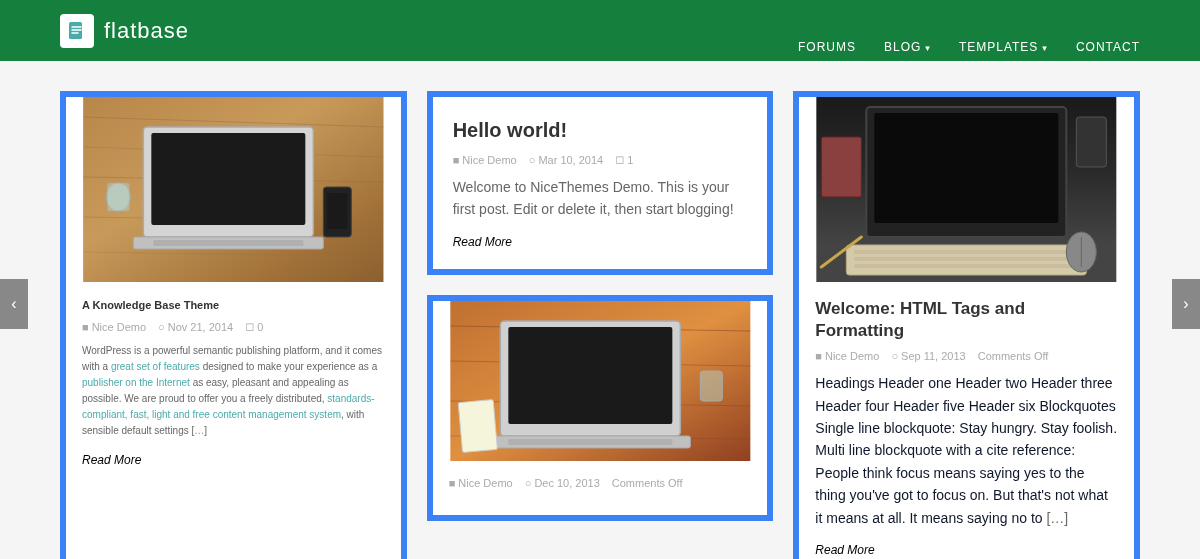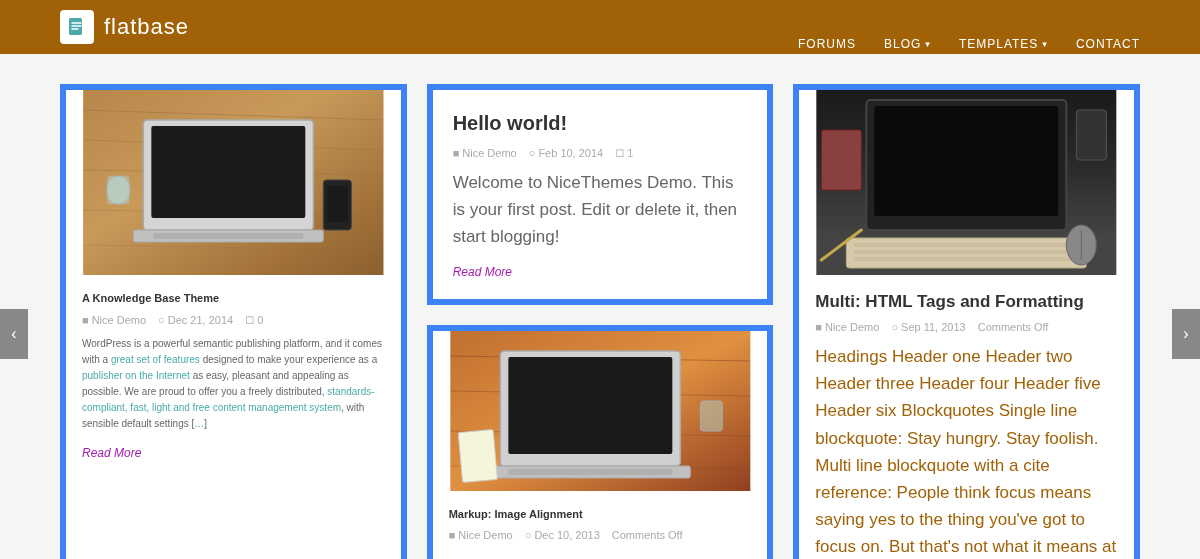--- a/index.html
+++ b/index.html
@@ -12,23 +12,23 @@
     .outer-wrapper {
       max-width: 1200px;
       margin: 0 auto;
       background: #fff;
       min-height: 559px;
       position: relative;
     }
 
     
     .header {
-      background: #a16207;
+      background: #15803d;
       padding: 0 60px;
-      height: 54px;
+      height: 61px;
       display: flex;
       align-items: center;
       justify-content: space-between;
     }
     .logo-area {
       display: flex;
       align-items: center;
       gap: 10px;
     }
     .logo-icon {
@@ -124,32 +124,32 @@
       font-size: 11px;
       color: #aaa;
       margin-bottom: 10px;
     }
     .card-meta span {
       display: flex;
       align-items: center;
       gap: 3px;
     }
     .card-text {
-      font-size: 17px;
+      font-size: 14px;
       color: #666;
       line-height: 1.6;
       margin-bottom: 12px;
     }
     .card-text a, .card-text span.link {
       color: #4aabaa;
       text-decoration: none;
     }
     .read-more {
       font-size: 12px;
-      color: #a21caf;
+      color: #000000;
       font-style: italic;
       cursor: pointer;
     }
 
     
     .card-img-svg {
       width: 100%;
       display: block;
     }
 
@@ -170,21 +170,21 @@
       line-height: 1.3;
       margin-bottom: 8px;
     }
 
     
     .comments-off {
       color: #aaa;
     }
 
     
-    .markup-text a { color: #a16207; }
+    .markup-text a { color: #0f172a; }
   </style>
 </head>
 <body>
 
 <div class="outer-wrapper">
 
   <header class="header">
     <div class="logo-area">
       <div class="logo-icon">
         <svg width="20" height="20" viewBox="0 0 20 20" fill="none">
@@ -258,21 +258,21 @@
         </svg>
         <div class="card-body">
           <h2 class="card-title">A Knowledge Base Theme</h2>
           <div class="card-meta">
             <span>
               <span style="color:#aaa">■</span>
               <span>Nice Demo</span>
             </span>
             <span>
               <span>○</span>
-              <span>Dec 21, 2014</span>
+              <span>Nov 21, 2014</span>
             </span>
             <span>
               <span>◻</span>
               <span>0</span>
             </span>
           </div>
           <p class="card-text">
             WordPress is a powerful semantic publishing platform, and it comes with a <span class="link">great set of features</span> designed to make your experience as a <span class="link">publisher on the Internet</span> as easy, pleasant and appealing as possible. We are proud to offer you a freely distributed, <span class="link">standards-compliant, fast, light and free content management system</span>, with sensible default settings [<span class="link">…</span>]
           </p>
           <span class="read-more">Read More</span>
@@ -284,21 +284,21 @@
         <div class="card">
           <div class="card-body" style="padding:20px;">
             <h2 class="card-title" style="font-size:20px; margin-bottom:10px;">Hello world!</h2>
             <div class="card-meta">
               <span>
                 <span style="color:#aaa">■</span>
                 <span>Nice Demo</span>
               </span>
               <span>
                 <span>○</span>
-                <span>Feb 10, 2014</span>
+                <span>Mar 10, 2014</span>
               </span>
               <span>
                 <span>◻</span>
                 <span>1</span>
               </span>
             </div>
             <p class="card-text">Welcome to NiceThemes Demo. This is your first post. Edit or delete it, then start blogging!</p>
             <span class="read-more">Read More</span>
           </div>
         </div>
@@ -322,21 +322,20 @@
             <rect x="50" y="20" width="180" height="115" rx="4" fill="#d0d0d0" stroke="#aaa" stroke-width="1.5"></rect>
             <rect x="58" y="26" width="164" height="97" rx="2" fill="#1a1a1a"></rect>
             <rect x="40" y="135" width="200" height="12" rx="2" fill="#c0c0c0" stroke="#aaa" stroke-width="1"></rect>
             <rect x="58" y="138" width="164" height="6" rx="1" fill="#b0b0b0"></rect>
 
             <rect x="250" y="70" width="22" height="30" rx="3" fill="rgba(180,210,200,0.5)" stroke="#aaa" stroke-width="1"></rect>
 
             <rect x="10" y="100" width="35" height="50" rx="2" fill="#f5f5dc" stroke="#ccc" stroke-width="1" transform="rotate(-5, 27, 125)"></rect>
           </svg>
           <div class="card-body">
-            <h2 class="card-title">Markup: Image Alignment</h2>
             <div class="card-meta">
               <span>
                 <span style="color:#aaa">■</span>
                 <span>Nice Demo</span>
               </span>
               <span>
                 <span>○</span>
                 <span>Dec 10, 2013</span>
               </span>
               <span class="comments-off">Comments Off</span>
@@ -369,21 +368,21 @@
           <ellipse cx="265" cy="155" rx="15" ry="20" fill="#888" stroke="#666" stroke-width="1"></ellipse>
           <line x1="265" y1="140" x2="265" y2="170" stroke="#666" stroke-width="1"></line>
 
           <rect x="5" y="40" width="40" height="60" rx="2" fill="#8b4040" stroke="#6b2020" stroke-width="1"></rect>
 
           <line x1="5" y1="170" x2="45" y2="140" stroke="#c8a84a" stroke-width="3" stroke-linecap="round"></line>
 
           <rect x="260" y="20" width="30" height="50" rx="3" fill="#333" stroke="#555" stroke-width="1"></rect>
         </svg>
         <div class="card-body">
-          <h2 class="markup-title">Multi: HTML Tags and Formatting</h2>
+          <h2 class="markup-title">Welcome: HTML Tags and Formatting</h2>
           <div class="card-meta">
             <span>
               <span style="color:#aaa">■</span>
               <span>Nice Demo</span>
             </span>
             <span>
               <span>○</span>
               <span>Sep 11, 2013</span>
             </span>
             <span class="comments-off">Comments Off</span>

